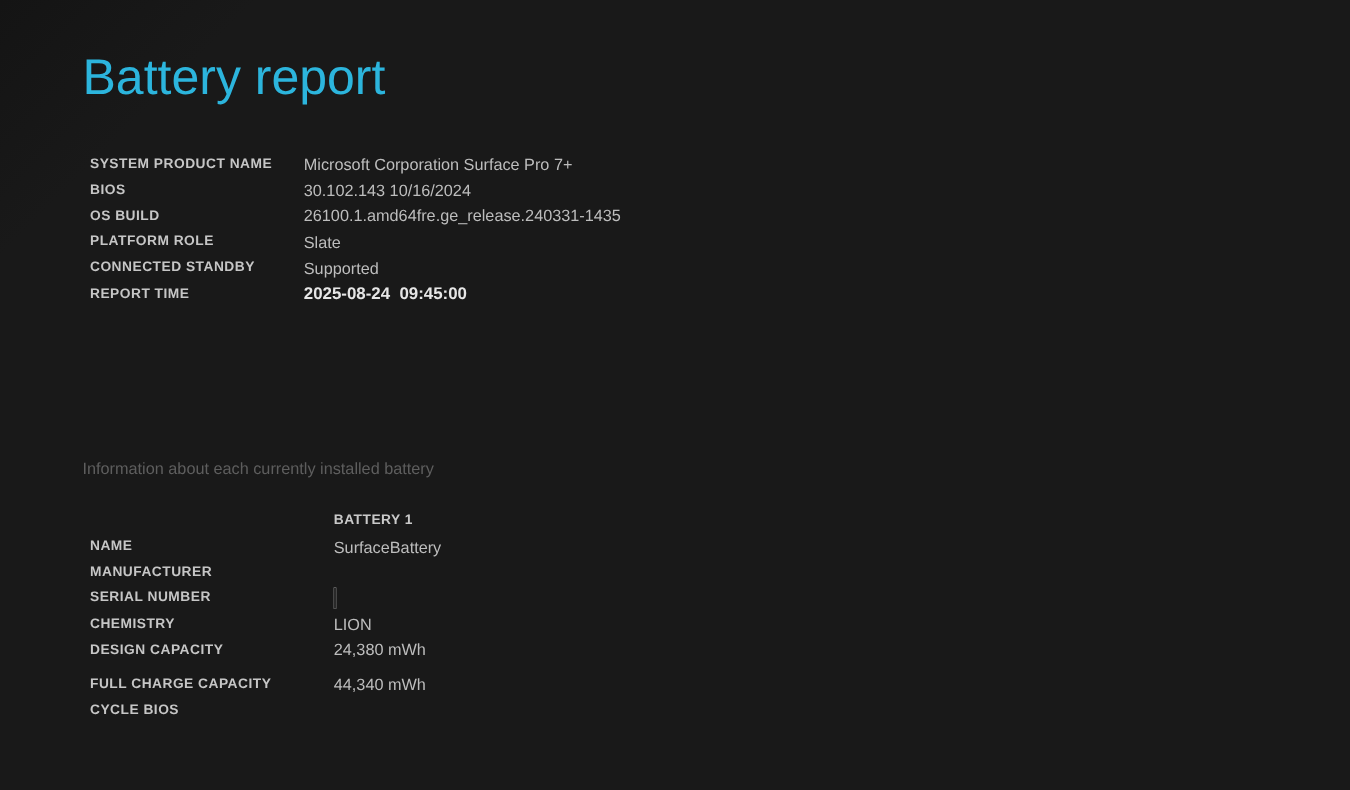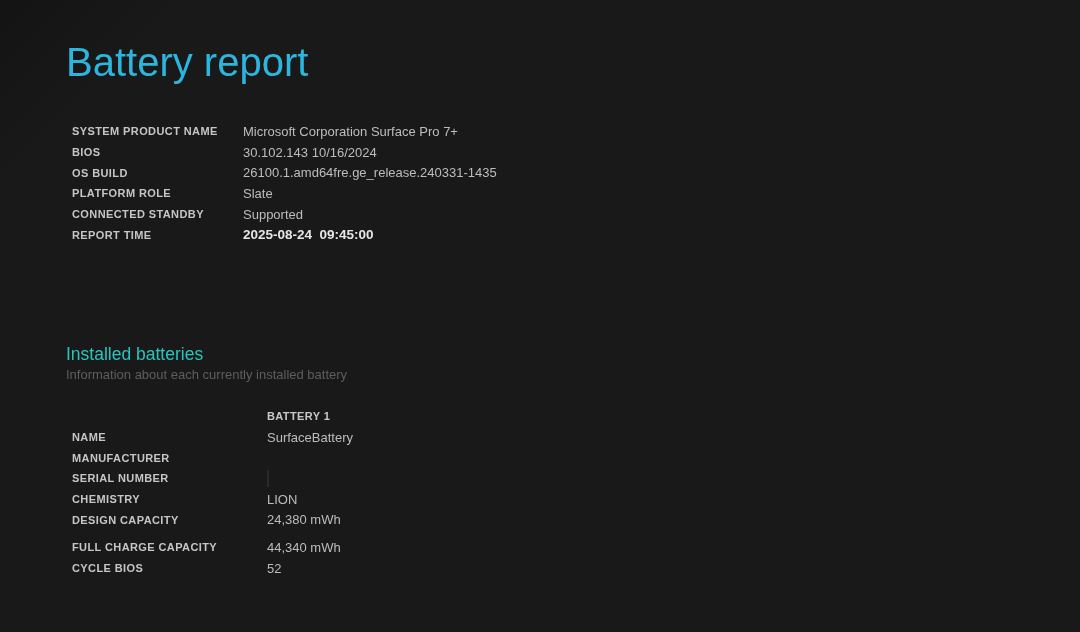--- a/index.html
+++ b/index.html
@@ -126,21 +126,20 @@
     <div class="row">
       <span class="lbl">CONNECTED STANDBY</span>
       <span class="val">Supported</span>
     </div>
     <div class="row">
       <span class="lbl">REPORT TIME</span>
       <span class="val emphasis">2025-08-24  09:45:00</span>
     </div>
   </div>
 
-  <h2 class="section-heading">Installed batteries</h2>
   <p class="section-subtitle">Information about each currently installed battery</p>
 
   <div class="info-table batt-table">
     <div class="batt-header-row">
       <span class="col-header">BATTERY 1</span>
     </div>
     <div class="row">
       <span class="lbl">NAME</span>
       <span class="val">SurfaceBattery</span>
     </div>
@@ -158,17 +157,16 @@
     <div class="row">
       <span class="lbl">DESIGN CAPACITY</span>
       <span class="val">24,380 mWh</span>
     </div>
     <div class="row gap-before">
       <span class="lbl">FULL CHARGE CAPACITY</span>
       <span class="val">44,340 mWh</span>
     </div>
     <div class="row">
       <span class="lbl">CYCLE BIOS</span>
-      <span class="val">52</span>
     </div>
   </div>
 
 </div>
 
 </body></html>

